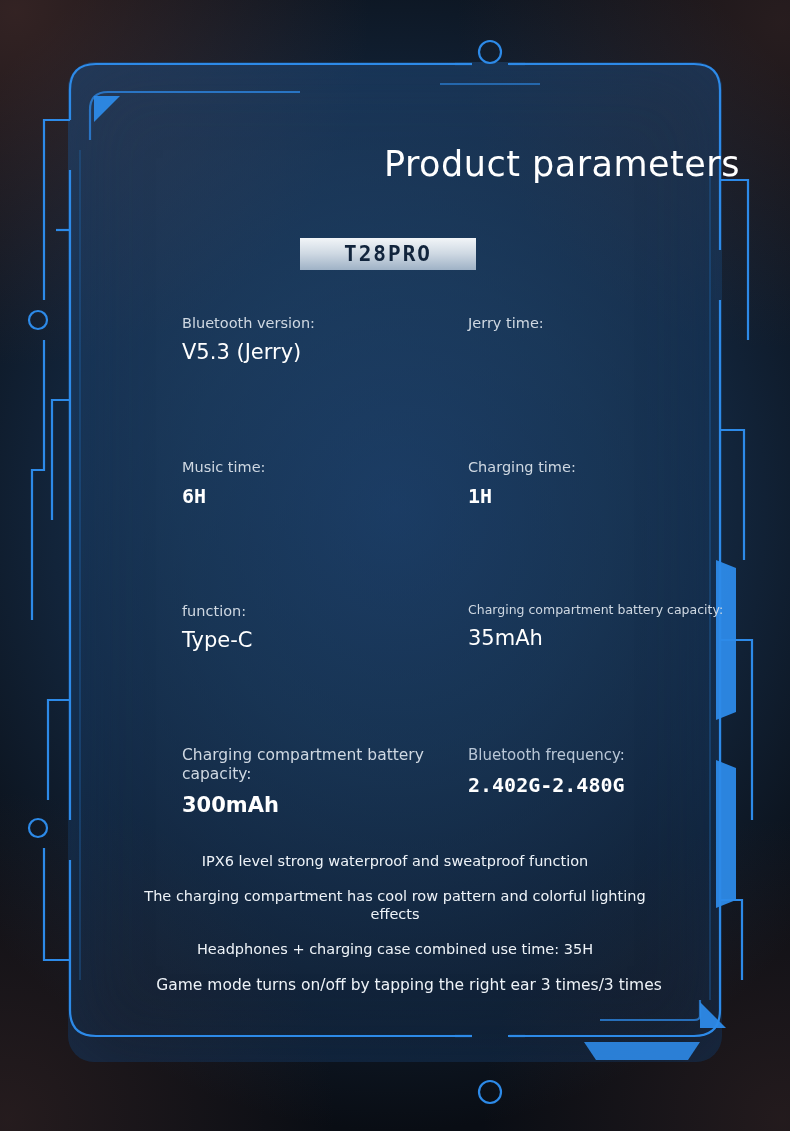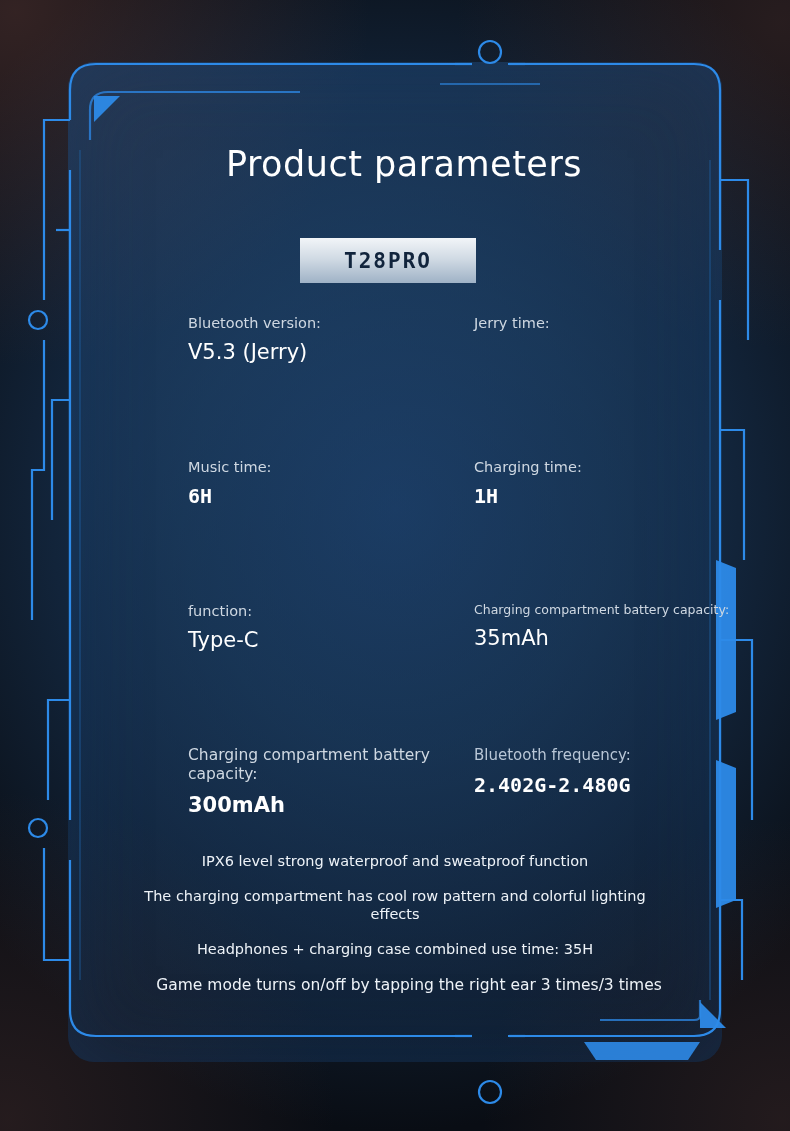--- a/index.html
+++ b/index.html
@@ -55,48 +55,48 @@
     left: 68px;
     top: 62px;
     width: 654px;
     height: 1000px;
   }
   .title {
     position: absolute;
     top: 82px;
     left: 0;
     width: 672px;
-    text-align: center;
+    text-align: right;
     color: #ffffff;
     font-size: 35px;
     letter-spacing: 0.5px;
     font-weight: 400;
   }
   .badge {
     position: absolute;
     top: 176px;
     left: 232px;
     width: 176px;
-    height: 45px;
+    height: 32px;
     background: linear-gradient(180deg, #f2f5f8 0%, #cfd9e3 48%, #9fb2c6 100%);
     display: flex;
     align-items: center;
     justify-content: center;
   }
   .badge span {
     color: #11243c;
     font-family: "DejaVu Sans Mono", monospace;
     font-size: 21px;
     font-weight: bold;
     letter-spacing: 2px;
   }
   .specs {
     position: absolute;
     top: 252px;
-    left: 10px;
+    left: 4px;
     width: 654px;
   }
   .row {
     position: relative;
     height: 144px;
   }
   .cell {
     position: absolute;
     width: 290px;
   }

